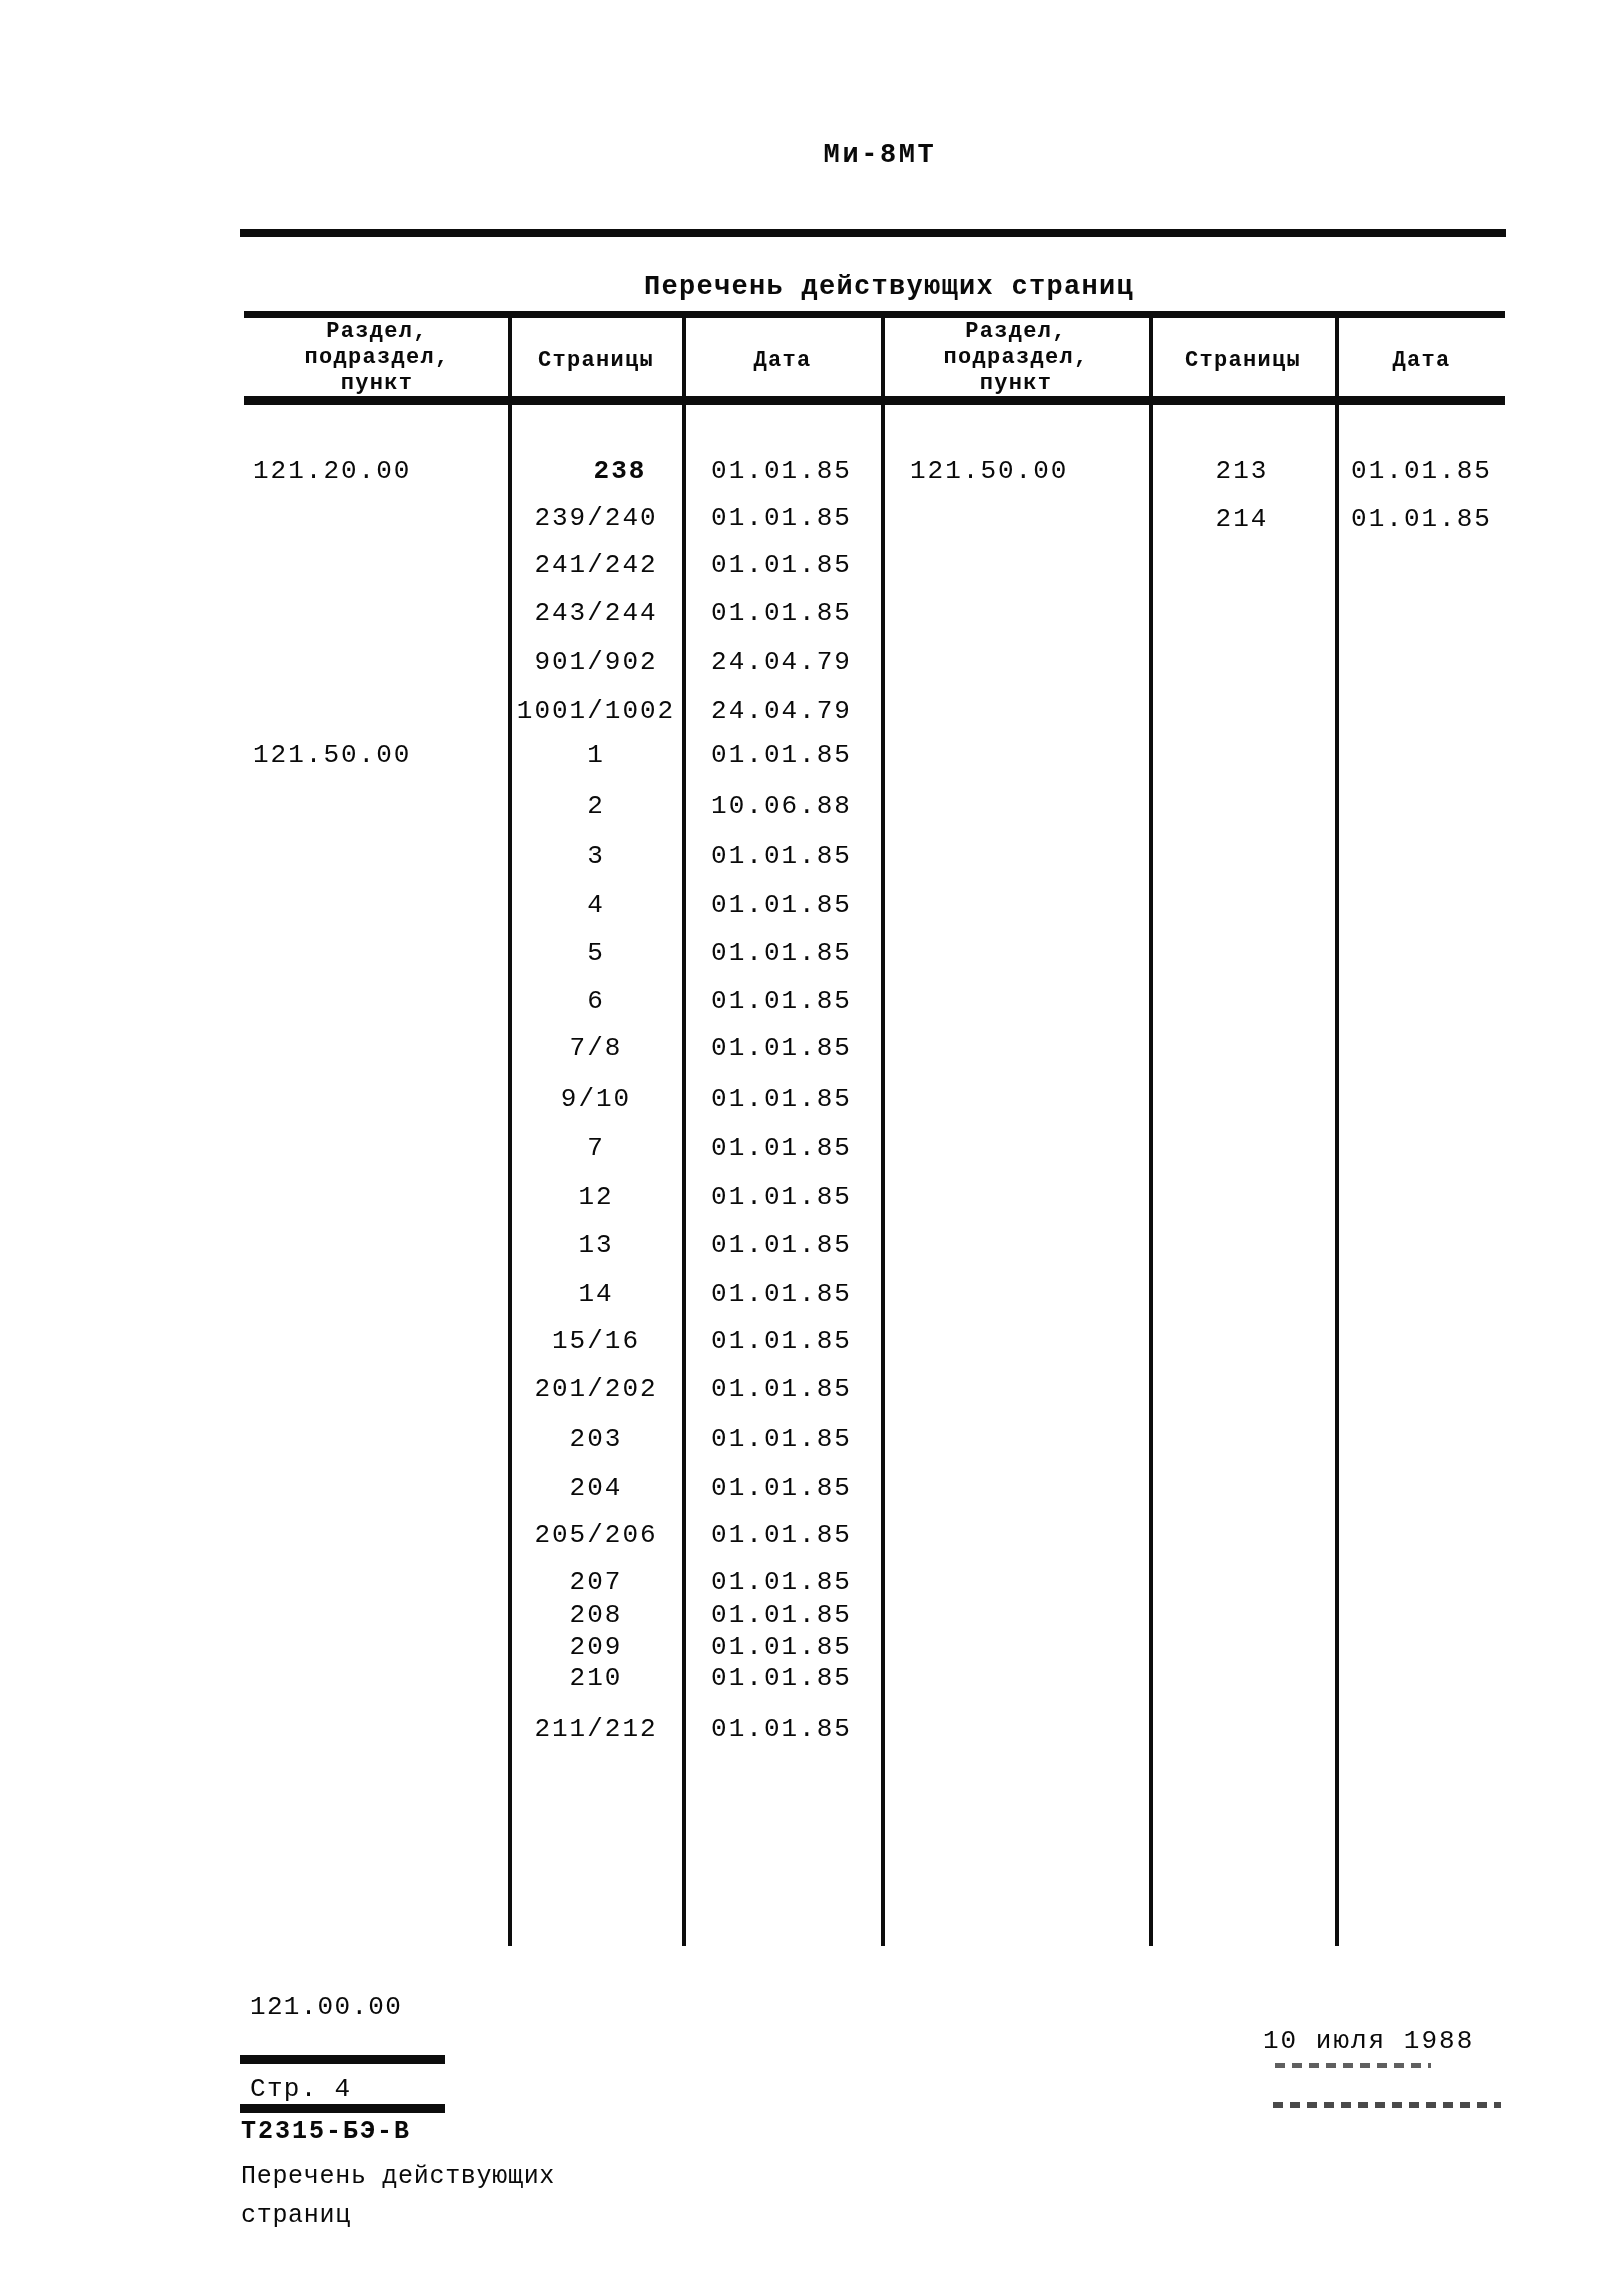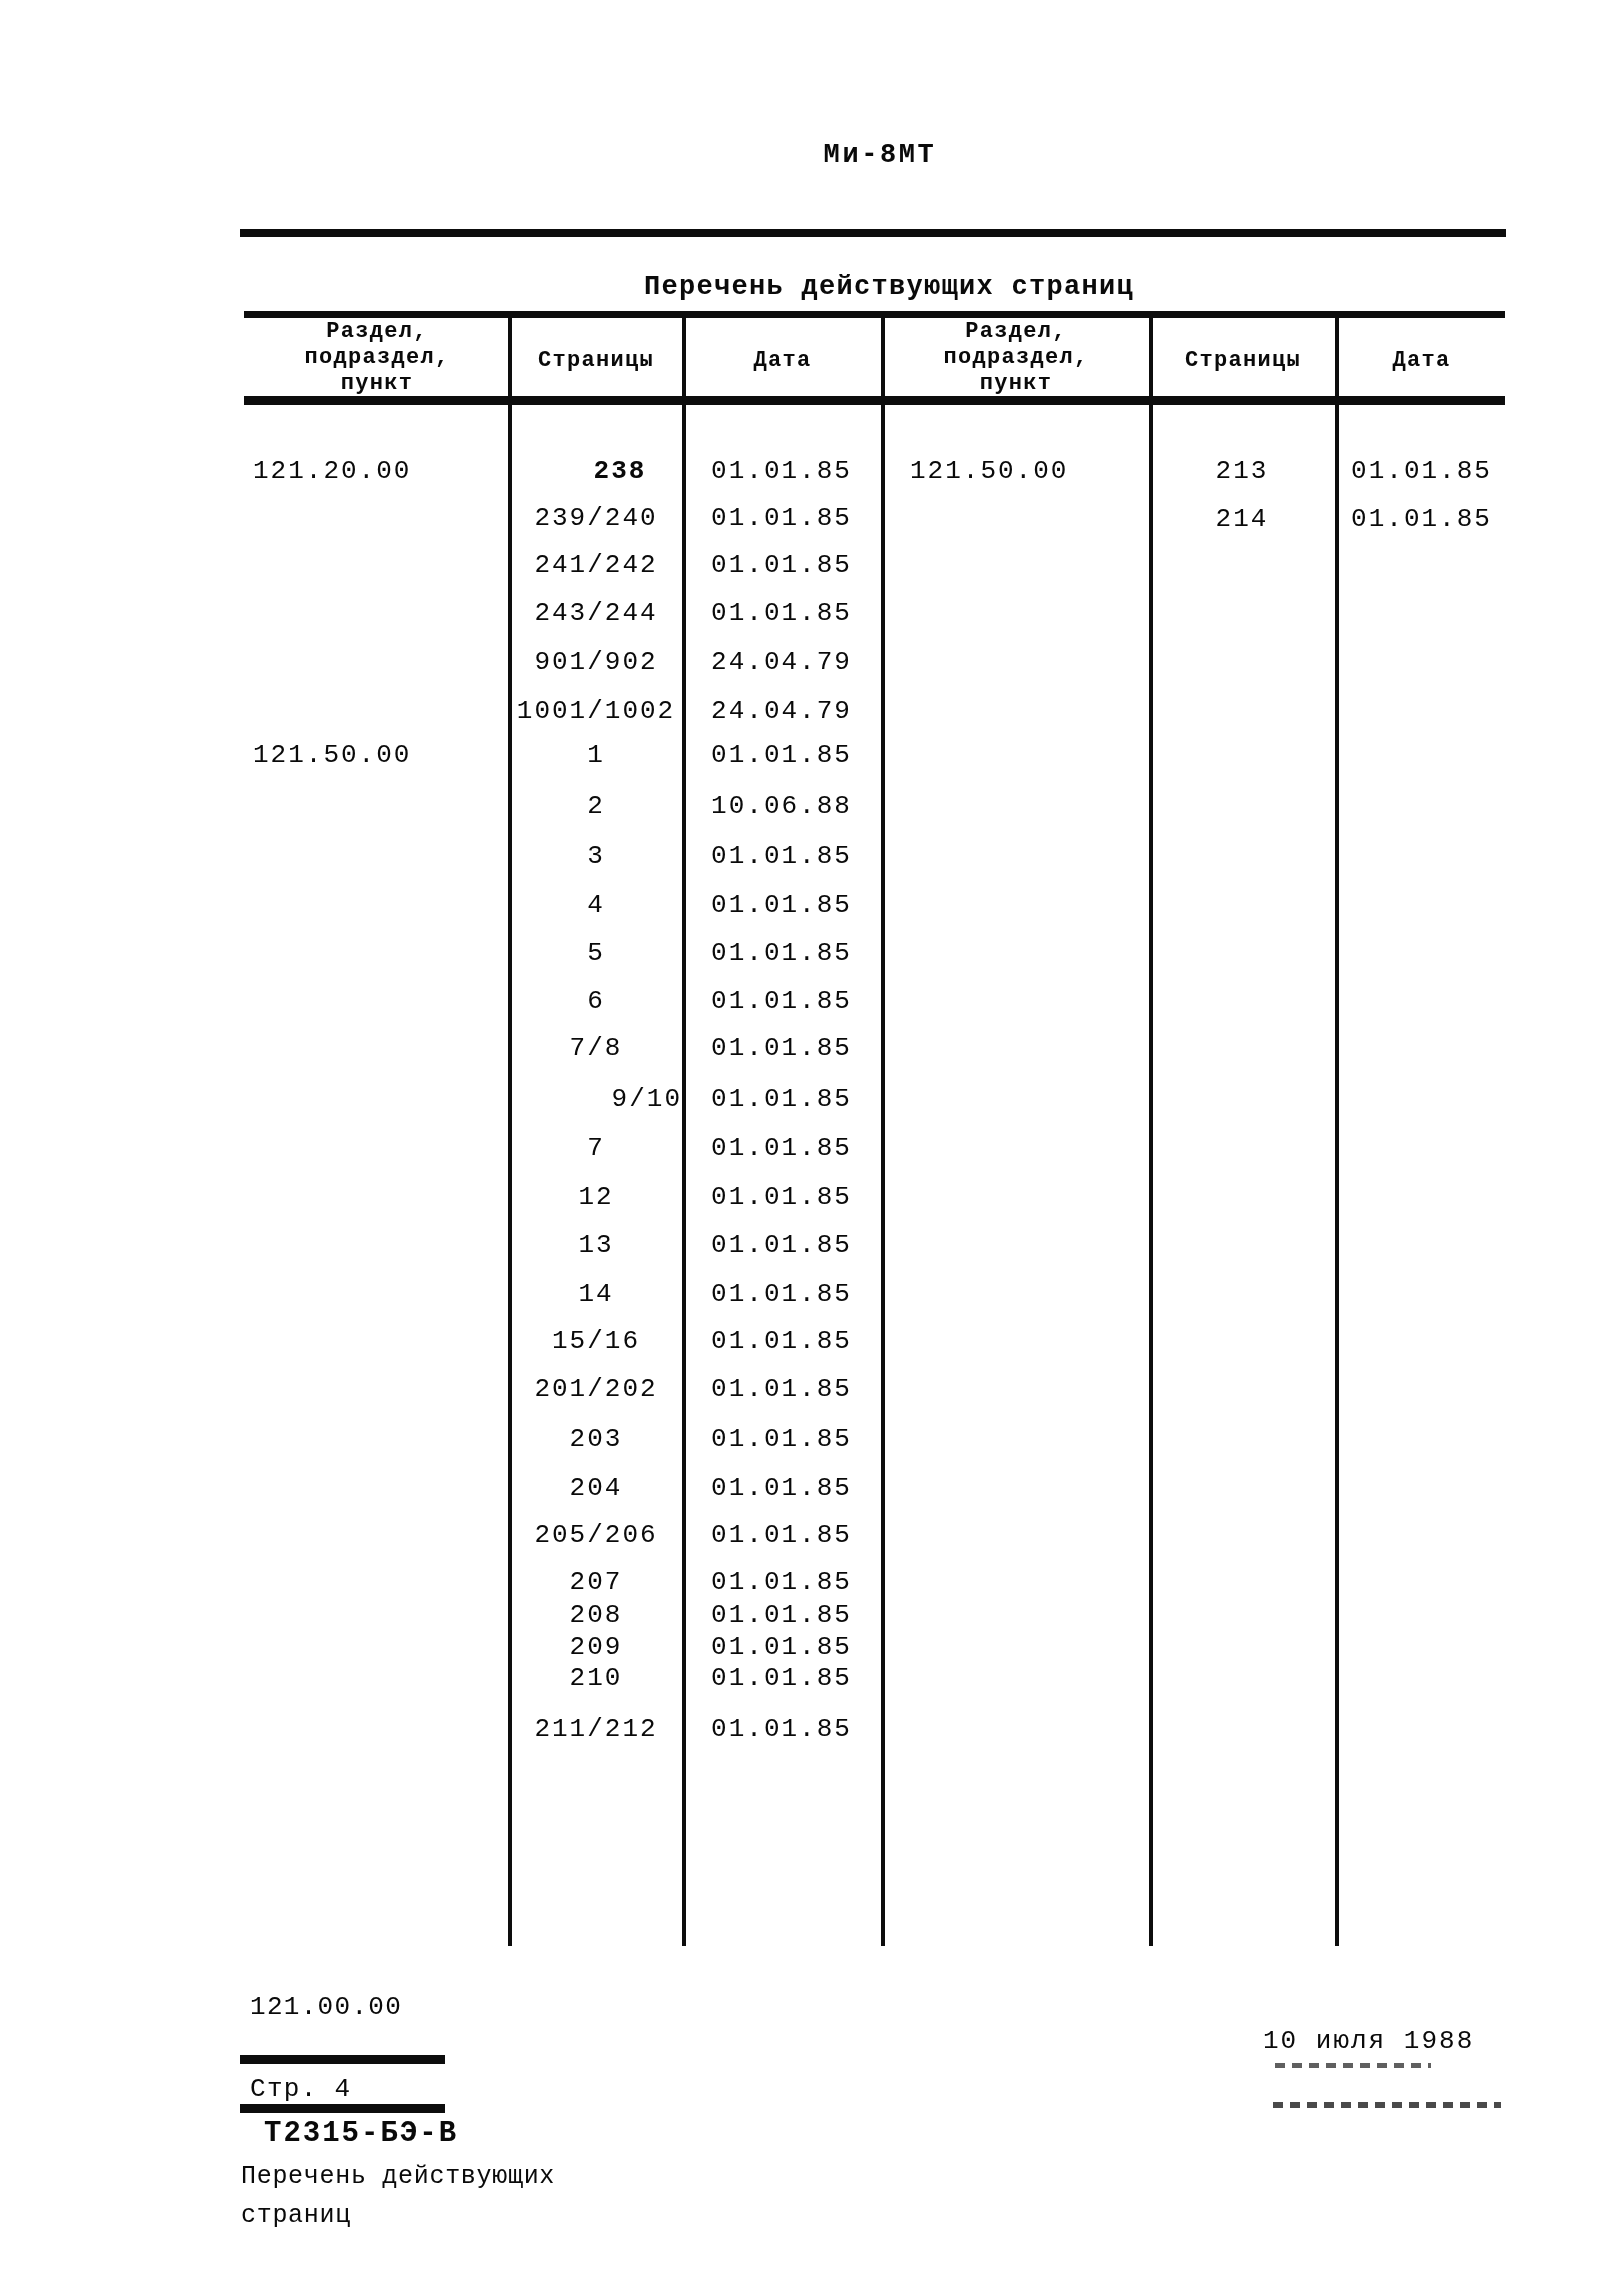--- a/index.html
+++ b/index.html
@@ -54,21 +54,21 @@
     font-size:26px;letter-spacing:2px;line-height:1;
     white-space:nowrap;
   }
   .c-section{text-align:left;}
   .c-pages,.c-date{text-align:center;}
   .footer-block{font-size:26px;letter-spacing:1.3px;}
   .f-docnum{left:250px;top:1992px;}
   .f-rule1{left:240px;top:2055px;width:205px;height:8.5px;}
   .f-page{left:250px;top:2074px;}
   .f-rule2{left:240px;top:2104px;width:205px;height:9px;}
-  .f-code{left:241px;top:2117px;font-size:29px;letter-spacing:2px;font-weight:bold;margin-left:23px;}
+  .f-code{left:241px;top:2117px;font-size:25px;letter-spacing:2px;font-weight:bold;}
   .f-cap1{left:241px;top:2162px;font-size:25px;letter-spacing:0.7px;}
   .f-cap2{left:241px;top:2201px;font-size:25px;letter-spacing:0.7px;}
   .f-date{left:1263px;top:2026px;font-size:26px;letter-spacing:2px;}
   .dashes{
     position:absolute;height:4.6px;
     background:repeating-linear-gradient(90deg,#2a2a2a 0 10.4px,transparent 10.4px 17px);
   }
   .f-date-underline{left:1275px;top:2063px;width:156px;opacity:.75;}
   .f-smudge{left:1273px;top:2102px;width:228px;height:5.9px;opacity:.85;}
 </style>
@@ -162,21 +162,21 @@
         </div>
         <div>
           <div class="cell c-pages" style="left: 510px; width: 172px; top: 988px;">6</div>
           <div class="cell c-date" style="left: 684px; width: 195px; top: 988px;">01.01.85</div>
         </div>
         <div>
           <div class="cell c-pages" style="left: 510px; width: 172px; top: 1035px;">7/8</div>
           <div class="cell c-date" style="left: 684px; width: 195px; top: 1035px;">01.01.85</div>
         </div>
         <div>
-          <div class="cell c-pages" style="left: 510px; width: 172px; top: 1086px; text-align: right;">9/10</div>
+          <div class="cell c-pages" style="left: 510px; width: 172px; top: 1086px;">9/10</div>
           <div class="cell c-date" style="left: 684px; width: 195px; top: 1086px;">01.01.85</div>
         </div>
         <div>
           <div class="cell c-pages" style="left: 510px; width: 172px; top: 1135px;">7</div>
           <div class="cell c-date" style="left: 684px; width: 195px; top: 1135px;">01.01.85</div>
         </div>
         <div>
           <div class="cell c-pages" style="left: 510px; width: 172px; top: 1184px;">12</div>
           <div class="cell c-date" style="left: 684px; width: 195px; top: 1184px;">01.01.85</div>
         </div>

